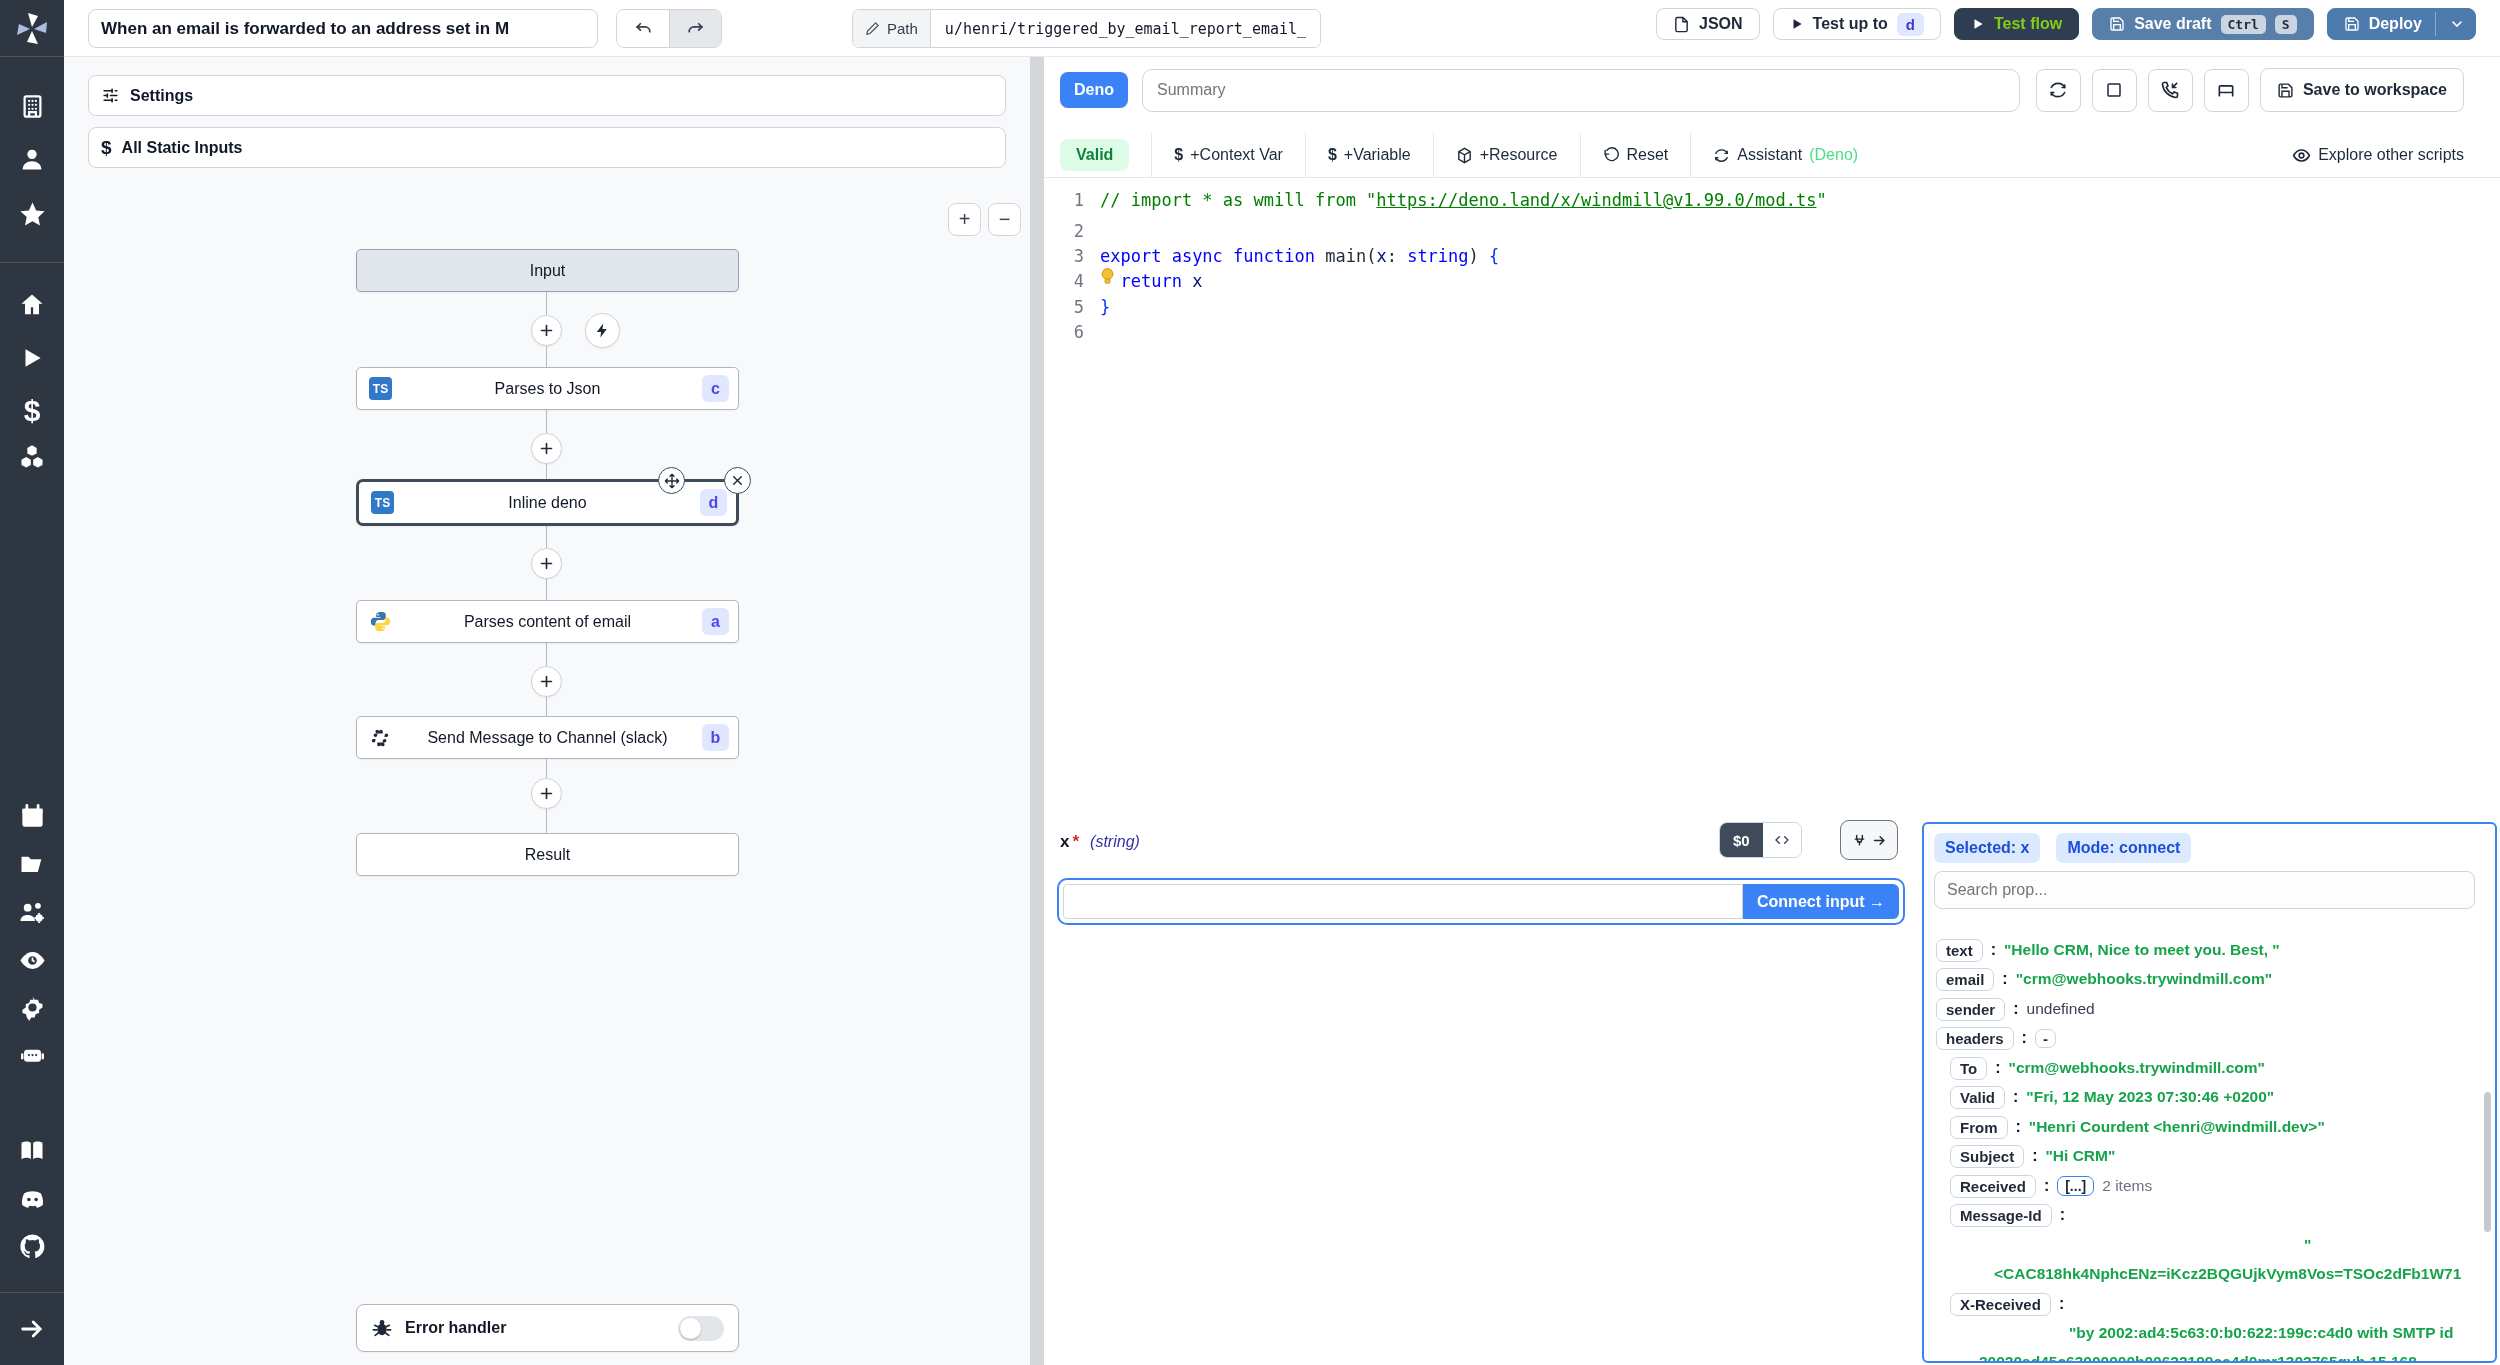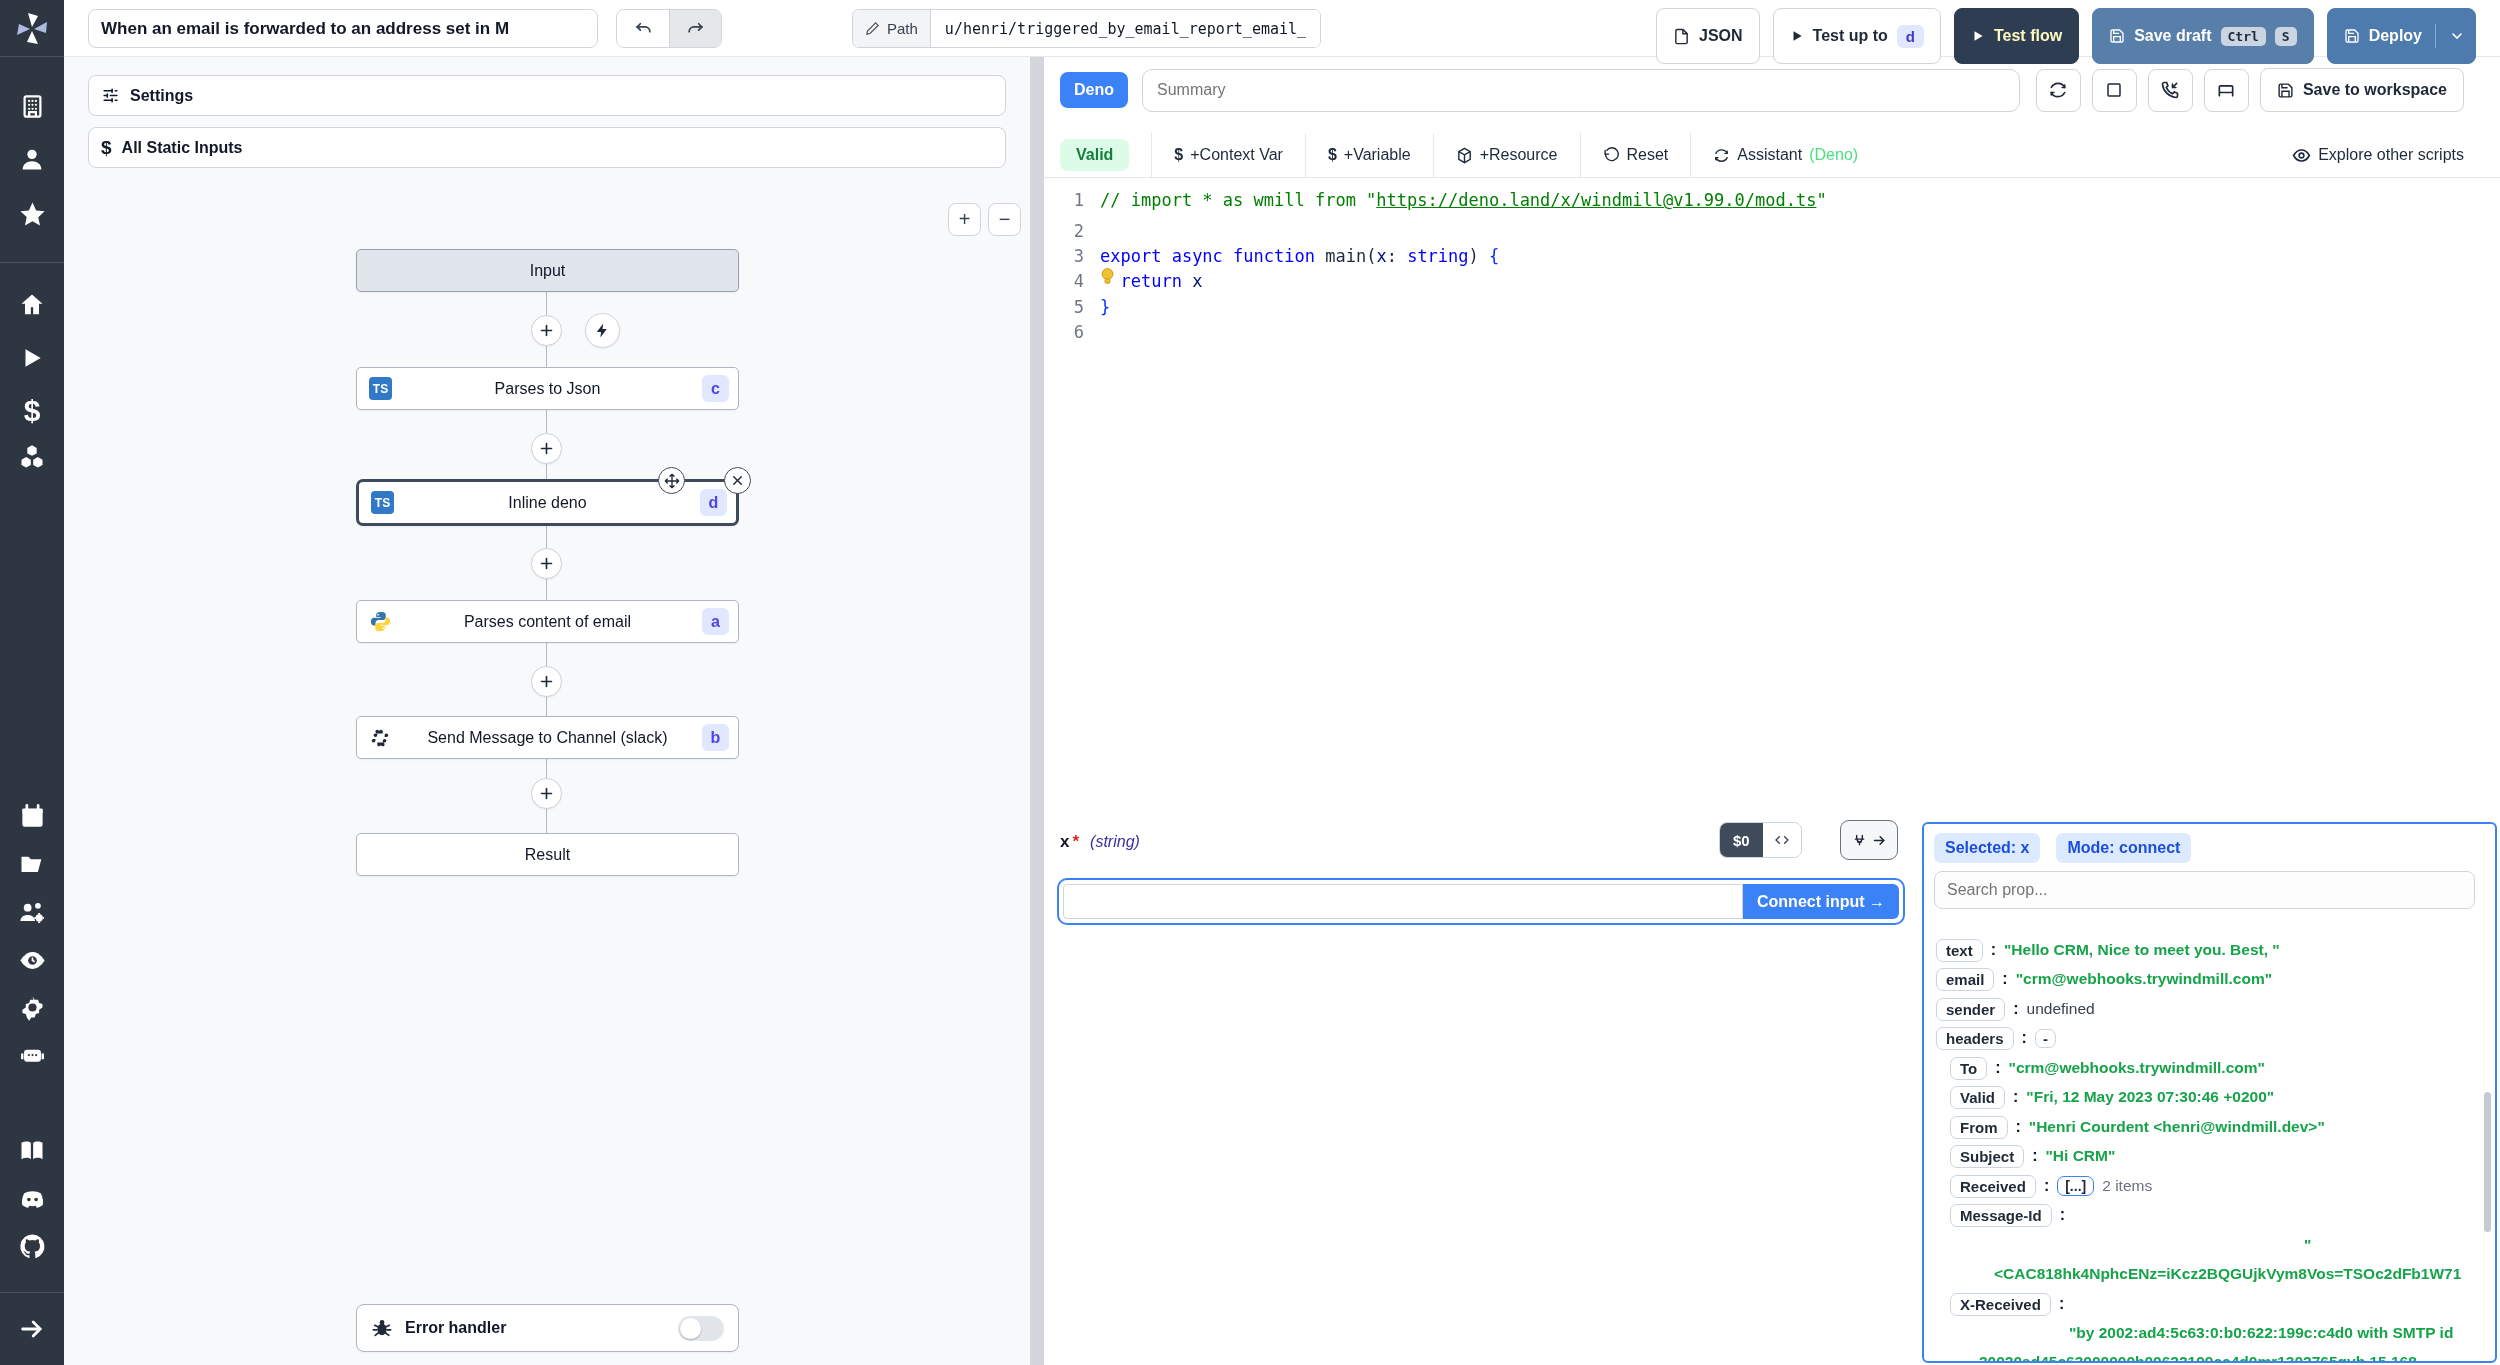--- a/index.html
+++ b/index.html
@@ -18,21 +18,21 @@
   #topbar { left:64px; top:0; width:2436px; height:57px; background:#fff; border-bottom:1px solid #e5e7eb; z-index:20; }
   #title-input { left:24px; top:9px; width:510px; height:39px; border:1px solid #d1d5db; border-radius:8px;
     padding:0 12px; font-size:17px; font-weight:700; color:#111827; font-family:"Liberation Sans",sans-serif; }
   .undo-grp { left:552px; top:9px; height:39px; border:1px solid #d1d5db; border-radius:8px; overflow:hidden; display:flex; }
   .undo-btn { width:52px; height:100%; display:flex; align-items:center; justify-content:center; background:#fff; cursor:pointer; }
   .undo-btn.redo { background:#e5e7eb; border-left:1px solid #d1d5db; }
   .path-box { left:788px; top:9px; height:39px; border:1px solid #d1d5db; border-radius:7px; display:flex; overflow:hidden; }
   .path-label { background:#f3f4f6; padding:0 12px; display:flex; align-items:center; gap:7px; font-size:15px; color:#374151; border-right:1px solid #d1d5db; }
   .path-value { background:#fff; padding:0 14px; display:flex; align-items:center;
     font-family:"DejaVu Sans Mono", monospace; font-size:15px; color:#111827; }
-  .tb-btn { height:56px; border-radius:8px; display:flex; align-items:center; gap:9px; padding:0 16px;
+  .tb-btn { height:32px; border-radius:8px; display:flex; align-items:center; gap:9px; padding:0 16px;
     font-size:16px; font-weight:700; cursor:pointer; border:1px solid #d1d5db; background:#fff; color:#1f2937; }
   .kbd { background:#cbd5e1; border-radius:5px; padding:2px 7px; font-size:13px; font-weight:700; color:#1e293b;
     font-family:"DejaVu Sans Mono", monospace; }
   .mini-badge { background:#e0e7ff; color:#4338ca; border-radius:6px; padding:3px 9px; font-size:15px; font-weight:700; }
 
   
   #flow { left:64px; top:57px; width:966px; height:1308px; background:#f7f9fb; }
   .panel-row { left:24px; width:918px; height:41px; background:#fff; border:1px solid #d1d5db; border-radius:8px;
     display:flex; align-items:center; gap:10px; padding:0 12px; font-size:16px; font-weight:700; color:#111827; cursor:pointer; }
   .zoom-btn { width:33px; height:33px; background:#fff; border:1px solid #d1d5db; border-radius:8px;
@@ -258,21 +258,21 @@
         </svg>
       <span>JSON</span>
     </button>
     <button class="tb-btn">
       <svg width="14" height="14" viewBox="0 0 24 24" fill="#1f2937">
           <path d="M6 4l14 8-14 8z"></path>
         </svg>
       <span>Test up to</span>
       <span class="mini-badge">d</span>
     </button>
-    <button class="tb-btn" style="background:#2e3d51; border-color:#2e3d51; color:#fef9c3">
+    <button class="tb-btn" style="background:#2e3d51; border-color:#2e3d51; color:#84cc16">
       <svg width="14" height="14" viewBox="0 0 24 24" fill="#fff">
           <path d="M6 4l14 8-14 8z"></path>
         </svg>
       <span>Test flow</span>
     </button>
     <button class="tb-btn" style="background:#587fa9; border-color:#587fa9; color:#fff">
       <svg width="16" height="16" viewBox="0 0 24 24" fill="none" stroke="#fff" stroke-width="2">
           <path d="M19 21H5a2 2 0 01-2-2V5a2 2 0 012-2h11l5 5v11a2 2 0 01-2 2z"></path>
           <path d="M17 21v-8H7v8M7 3v5h8"></path>
         </svg>

